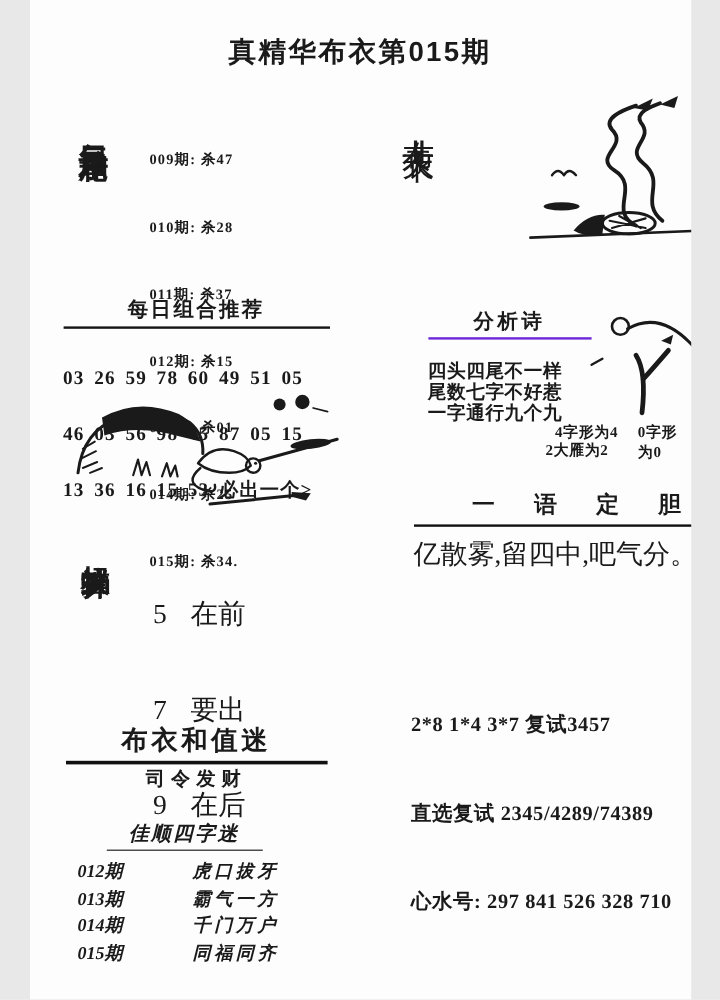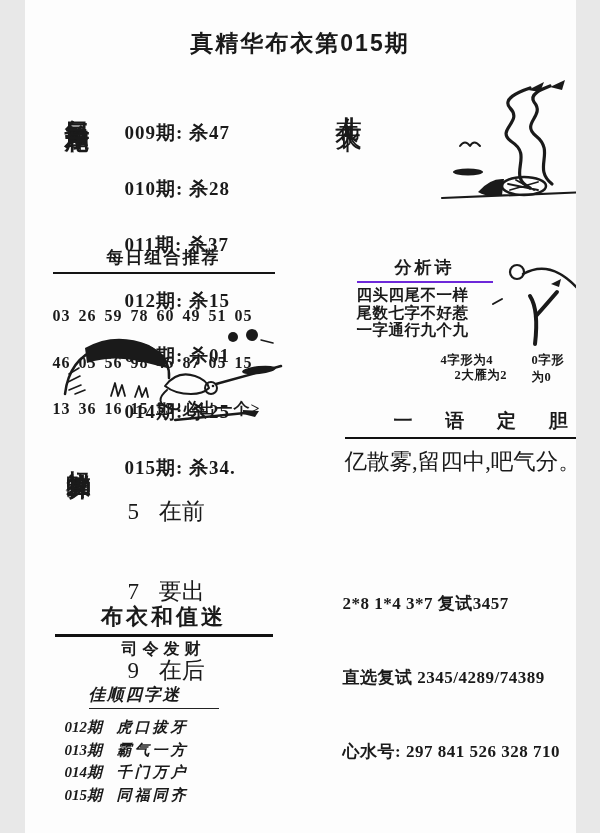--- a/index.html
+++ b/index.html
@@ -7,58 +7,58 @@
         font-family:"Liberation Serif",serif;color:#1a1a1a;overflow:hidden;margin:0 auto;}
   .abs{position:absolute;}
   .vert{writing-mode:vertical-rl;text-orientation:upright;}
 
   
   .main-title{top:28px;left:0;width:100%;text-align:center;
     font-family:"Liberation Sans",sans-serif;font-weight:bold;font-size:23px;letter-spacing:2px;}
 
   
   .kill-header{left:36px;top:100px;height:135px;font-size:25px;font-weight:bold;letter-spacing:2px;}
-  .kill-rows{left:100px;top:87px;font-size:19px;font-weight:bold;line-height:18.6px;letter-spacing:1px;white-space:pre;}
+  .kill-rows{left:100px;top:87px;font-size:12px;font-weight:bold;line-height:18.6px;letter-spacing:1px;white-space:pre;}
 
   .combo{left:28px;top:246px;width:222px;}
   .combo-title{text-align:center;font-size:17px;font-weight:bold;letter-spacing:2px;
     padding-bottom:3px;border-bottom:2px solid #151515;}
   .combo-rows{margin-top:3px;font-size:16px;font-weight:bold;line-height:15.5px;
     letter-spacing:1px;word-spacing:3px;white-space:pre;}
 
   .left-sketch{left:28px;top:314px;}
 
   .ant-header{left:38px;top:452px;height:110px;font-size:24px;font-weight:bold;letter-spacing:1px;}
   .ant-lines{left:103px;top:446px;font-size:23px;line-height:26.5px;word-spacing:14px;white-space:pre;}
 
   .hezhi{left:30px;top:602px;width:218px;text-align:center;}
   .hezhi-title{font-size:22px;font-weight:bold;letter-spacing:3px;}
   .hezhi-rule{height:0;border-bottom:3px solid #111;margin-top:2px;}
   .hezhi-answer{font-size:16px;font-weight:bold;letter-spacing:5px;margin-top:2px;}
 
   .fourchar{left:40px;top:684px;width:178px;font-style:italic;}
-  .fourchar-title{text-align:left;font-size:16.5px;font-weight:bold;letter-spacing:2px;
+  .fourchar-title{text-align:center;font-size:16.5px;font-weight:bold;letter-spacing:2px;
     border-bottom:1.5px solid #222;padding-bottom:2px;width:130px;margin:0 auto;}
   .fourchar-rows{margin-top:7px;font-size:15px;line-height:22.5px;font-weight:bold;}
-  .fourchar-row{display:flex;}
+  .fourchar-row{display:flex;gap:44px;}
   .fourchar-issue{width:52px;}
   .fourchar-text{letter-spacing:3px;}
 
   
   .brand{left:306px;top:96px;height:150px;font-size:27px;letter-spacing:4px;}
   .right-sketch{left:413px;top:80px;}
 
   .poem{left:332px;top:256px;width:136px;}
   .poem-title{text-align:center;font-size:17px;font-weight:bold;letter-spacing:3px;
     border-bottom:2px solid #6d28d9;padding-bottom:2px;}
-  .poem-lines{margin-top:3px;font-size:15.5px;font-weight:bold;line-height:17.6px;letter-spacing:0.5px;white-space:nowrap;}
+  .poem-lines{margin-top:18px;font-size:15.5px;font-weight:bold;line-height:17.6px;letter-spacing:0.5px;white-space:nowrap;}
 
   .branch-sketch{left:458px;top:254px;}
   .note{font-size:12.5px;font-weight:bold;letter-spacing:0.5px;}
-  .note-4{left:416px;top:352px;}
+  .note-4{left:438px;top:352px;}
   .note-0{left:507px;top:352px;}
   .note-2{left:430px;top:367px;}
 
   .dan{left:320px;top:408px;width:272px;}
   .dan-title{text-align:center;font-size:19px;font-weight:bold;letter-spacing:14px;padding-left:14px;}
   .dan-rule{height:0;border-bottom:2.5px solid #111;margin-top:3px;}
   .dan-sentence{font-size:22.5px;margin-top:7px;white-space:nowrap;}
   .dan-subtitle{text-align:center;font-size:17px;font-weight:bold;letter-spacing:2px;margin-top:24px;}
 
   .numbers{left:318px;top:543px;font-size:17px;font-weight:bold;line-height:24.6px;letter-spacing:0.5px;white-space:pre;}

